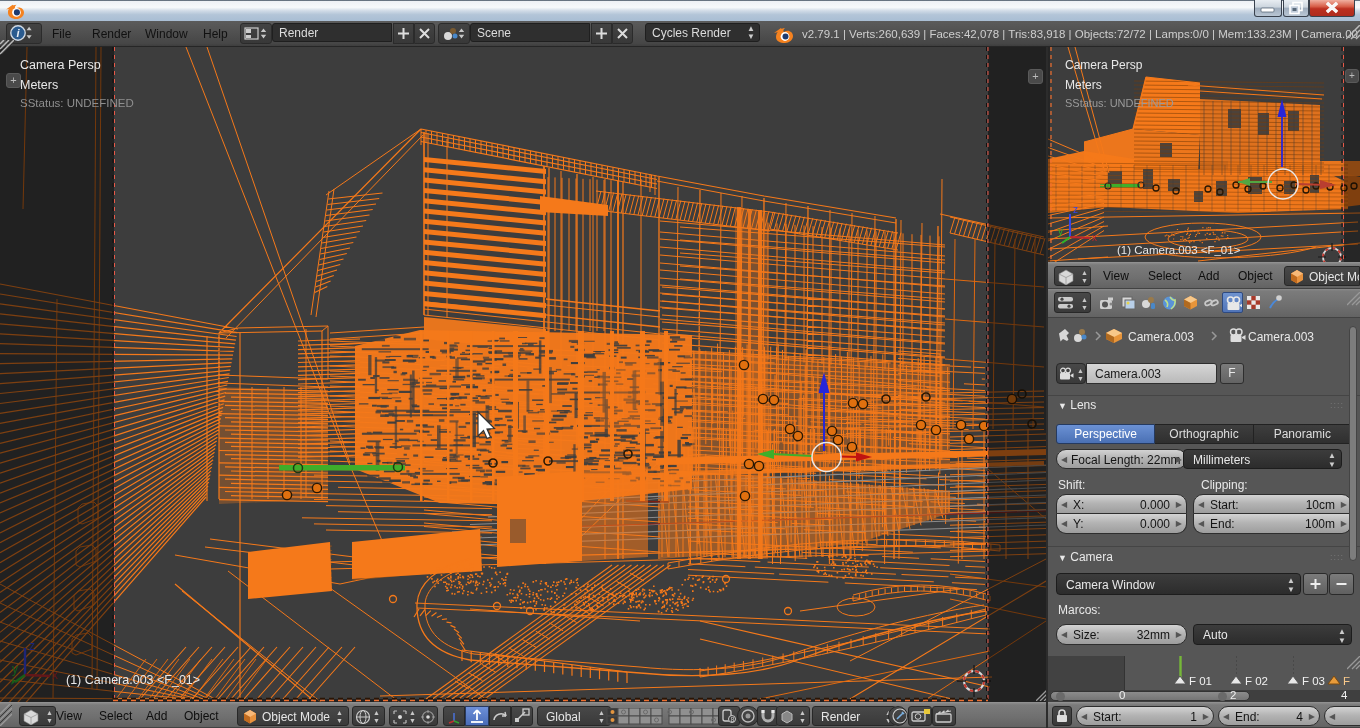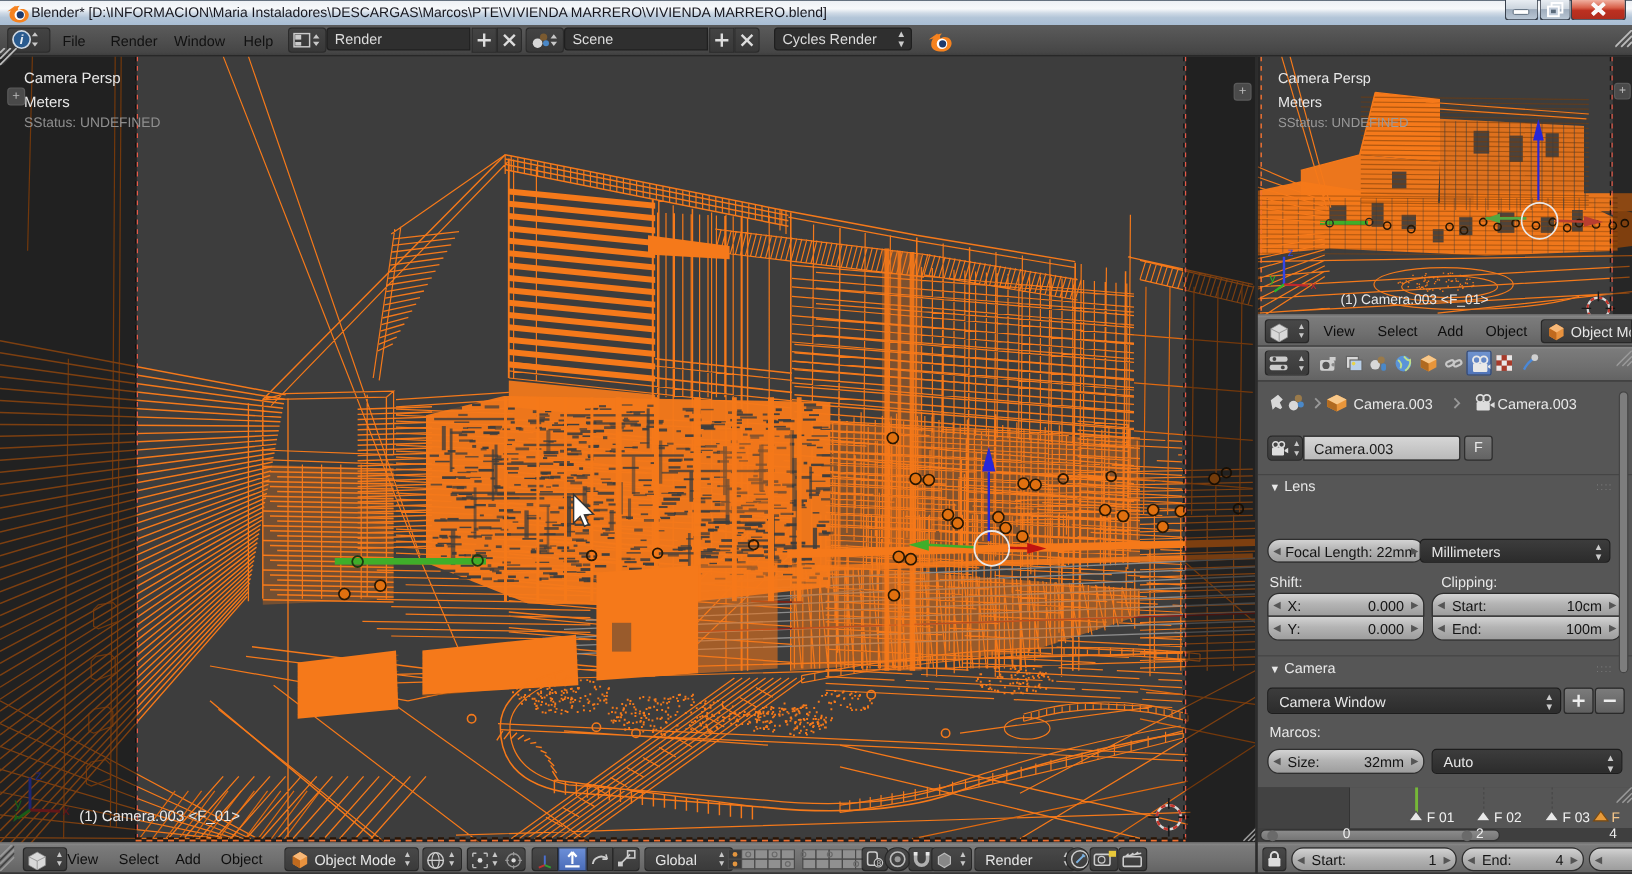--- a/index.html
+++ b/index.html
@@ -47,21 +47,20 @@
 <body>
 <div id="page">
 
 <div id="title" class="abs">
  <svg class="abs" style="left:6px;top:2px" width="19" height="17" viewBox="0 0 20 18">
   <path d="M2 11 C2 6 7 3 11 3 C9 5 9 6 10 7 C14 4 19 7 19 11 C19 15 15 18 11 18 C6 18 2 15 2 11Z" fill="#f5821f"></path>
   <circle cx="11" cy="11" r="4.6" fill="#fff"></circle>
         <circle cx="11.5" cy="11" r="3.2" fill="#1d3a6e"></circle>
   <path d="M0 8 L7 3 L9 6 Z" fill="#f5821f"></path>
  </svg>
- <div class="txt">Blender* [D:\INFORMACION\Maria Instaladores\DESCARGAS\Marcos\PTE\VIVIENDA MARRERO\VIVIENDA MARRERO.blend]</div>
  <div class="winbtn" style="left:1254px;width:28px"><svg width="26" height="15">
           <rect x="6" y="8" width="13" height="4" rx="1" fill="#fff" stroke="#5a6a7a" stroke-width="0.8"></rect>
         </svg></div>
  <div class="winbtn" style="left:1283px;width:26px"><svg width="24" height="15">
           <rect x="9" y="2.5" width="9" height="8" fill="none" stroke="#fff" stroke-width="1.6"></rect>
           <rect x="6" y="5.5" width="9" height="8" fill="#c2cddb" stroke="#fff" stroke-width="1.6"></rect>
           <rect x="8.5" y="8" width="4" height="3" fill="#5a6a7a"></rect>
         </svg></div>
  <div class="winbtn" id="b-close"><svg width="44" height="15">
           <path d="M17 3 L27 12 M27 3 L17 12" stroke="#fff" stroke-width="3.4"></path>
@@ -111,20 +110,21 @@
           <path d="M5 5l9 9M14 5l-9 9" stroke="#ddd" stroke-width="2"></path>
         </svg></div>
  <div class="hdrfield" style="left:645px;top:2px;width:115px;border-radius:3px">Cycles Render
    <span style="position:absolute;right:4px;top:1px;color:#ccc;font-size:8px;line-height:8px">▲<br>▼</span></div>
  <svg class="abs" style="left:773px;top:3px" width="22" height="20">
   <path d="M3 13 C3 8 8 4 12 4 C10 6 10 7 11 8 C15 5 20 8 20 12 C20 16 16 19 12 19 C7 19 3 17 3 13Z" fill="#f5821f"></path>
   <circle cx="12" cy="12.5" r="4.4" fill="#fff"></circle>
         <circle cx="12.5" cy="12.5" r="3" fill="#1d3a6e"></circle>
   <path d="M1 9 L8 4 L10 7 Z" fill="#f5821f"></path>
  </svg>
+ <div class="stats" style="left:802px">v2.79.1 | Verts:260,639 | Faces:42,078 | Tris:83,918 | Objects:72/72 | Lamps:0/0 | Mem:133.23M | Camera.00</div>
 </div>
 
 <div id="vp" class="abs">
  <svg width="1046" height="655" viewBox="0 48 1046 655">
  <path fill="none" stroke="#f5791a" stroke-width="1" d="M186 48L348 462M207 48L350 464M348 462L392 565M0 585L215 700M0 604L209 700M0 623L203 700M0 642L197 700M0 661L191 700M0 680L185 700M0 699L179 700M219 334L238 329L328 327L322 332M219 334L322 332M328 327L328 380M306 330L306 498M219 376L328 380M219 384L328 388M252 388L252 500M268 388L268 500M284 388L284 500M301 388L301 500M302 470L492 473M314 476.1L492 479.1M326 482.2L492 485.2M338 488.3L492 491.3M302 494.4L492 497.4M314 500.5L492 503.5M326 506.6L492 509.6M338 512.7L492 515.7M302 518.8L492 521.8M314 524.9L492 527.9M326 531L492 534M330 340L424 334M330 346L424 341M226 339L423 136M326 196L421 130M329 192L311 316M334 190L316 318M426 131L426 143.5M431.5 132.1L431.5 144.6M437 133.2L437 145.7M442.5 134.3L442.5 146.8M448 135.4L448 147.9M453.5 136.5L453.5 149M459 137.6L459 150.1M464.5 138.7L464.5 151.2M470 139.8L470 152.3M475.5 140.9L475.5 153.4M481 142L481 154.5M486.5 143.1L486.5 155.6M492 144.2L492 156.7M497.5 145.2L497.5 157.7M503 146.3L503 158.8M508.5 147.4L508.5 159.9M514 148.5L514 161M519.5 149.6L519.5 162.1M525 150.7L525 163.2M530.5 151.8L530.5 164.3M536 152.9L536 165.4M541.5 154L541.5 166.5M547 155.1L547 167.6M552.5 156.2L552.5 168.7M558 157.3L558 169.8M563.5 158.4L563.5 170.9M569 159.5L569 172M574.5 160.6L574.5 173.1M580 161.7L580 174.2M585.5 162.8L585.5 175.3M591 163.9L591 176.4M596.5 165L596.5 177.5M602 166.1L602 178.6M607.5 167.2L607.5 179.7M613 168.3L613 180.8M618.5 169.4L618.5 181.9M624 170.5L624 183M629.5 171.6L629.5 184.1M635 172.7L635 185.2M640.5 173.7L640.5 186.2M646 174.8L646 187.3M651.5 175.9L651.5 188.4M421 130L421 146M655 176L655 196M650 175L650 193M428 134L428 316M447 140L447 318M561 172L561 560M593 178L593 480M605 180L605 560M641 180L641 470M424 310L660 335M424 316L660 341M546 425L660 433M546 440L660 448M546 455L660 463M546 470L660 478M546 485L660 493M546 500L660 508M546 515L660 523M546 530L660 538M546 545L660 553M546 306L660 318M546 556L660 438M560 558L660 462M546 520L640 430M596 211L601 192M600.2 211.5L605.2 192.5M604.4 212L609.4 193M608.6 212.5L613.6 193.5M612.8 213L617.8 194M617 213.5L622 194.5M621.2 214L626.2 195M625.4 214.5L630.4 195.5M629.6 215.1L634.6 196.1M633.8 215.6L638.8 196.6M638 216.1L643 197.1M642.2 216.6L647.2 197.6M646.4 217.1L651.4 198.1M650.6 217.6L655.6 198.6M654.8 218.1L659.8 199.1M659 218.6L664 199.6M663.2 219.1L668.2 200.1M667.4 219.6L672.4 200.6M671.6 220.1L676.6 201.1M675.8 220.6L680.8 201.6M680 221.1L685 202.1M684.2 221.6L689.2 202.6M688.4 222.2L693.4 203.2M692.6 222.7L697.6 203.7M696.8 223.2L701.8 204.2M701 223.7L706 204.7M705.2 224.2L710.2 205.2M709.4 224.7L714.4 205.7M713.6 225.2L718.6 206.2M717.8 225.7L722.8 206.7M722 226.2L727 207.2M726.2 226.7L731.2 207.7M730.4 227.2L735.4 208.2M734.6 227.7L739.6 208.7M738.8 228.2L743.8 209.2M743 228.7L748 209.7M747.2 229.2L752.2 210.2M751.4 229.8L756.4 210.8M755.6 230.3L760.6 211.3M759.8 230.8L764.8 211.8M764 231.3L769 212.3M768.2 231.8L773.2 212.8M596 192L770 213M596 211L770 232M770 230L775 213M774.2 230.7L779.2 213.7M778.4 231.4L783.4 214.4M782.6 232.1L787.6 215.1M786.8 232.8L791.8 215.8M791 233.4L796 216.4M795.2 234.1L800.2 217.1M799.4 234.8L804.4 217.8M803.6 235.5L808.6 218.5M807.8 236.2L812.8 219.2M812 236.9L817 219.9M816.2 237.6L821.2 220.6M820.4 238.3L825.4 221.3M824.6 239L829.6 222M828.8 239.6L833.8 222.6M833 240.3L838 223.3M837.2 241L842.2 224M841.4 241.7L846.4 224.7M845.6 242.4L850.6 225.4M849.8 243.1L854.8 226.1M854 243.8L859 226.8M858.2 244.5L863.2 227.5M862.4 245.2L867.4 228.2M866.6 245.8L871.6 228.8M870.8 246.5L875.8 229.5M875 247.2L880 230.2M879.2 247.9L884.2 230.9M883.4 248.6L888.4 231.6M887.6 249.3L892.6 232.3M891.8 250L896.8 233M896 250.7L901 233.7M770 213L898 234M770 230L898 251M950 234L955 218M954.5 235.1L959.5 219.1M959 236.1L964 220.1M963.5 237.2L968.5 221.2M968 238.2L973 222.2M972.5 239.3L977.5 223.3M977 240.3L982 224.3M981.5 241.4L986.5 225.4M986 242.4L991 226.4M990.5 243.5L995.5 227.5M995 244.5L1000 228.5M999.5 245.6L1004.5 229.6M1004 246.6L1009 230.6M1008.5 247.7L1013.5 231.7M1013 248.7L1018 232.7M1017.5 249.8L1022.5 233.8M1022 250.9L1027 234.9M1026.5 251.9L1031.5 235.9M1031 253L1036 237M1035.5 254L1040.5 238M1040 255.1L1045 239.1M950 218L1044 240M950 234L1044 256M940 215L1044 238M657 182L764 202M764 202L896 224M678 188L676 480M721 194L719 560M742 197L740 470M786 204L784 470M830 211L828 470M852 214L850 560M875 217L873 470M901 221L899 560M922 224L920 445M942 180L940 470M660 222L945 246M660 233L945 257M660 240L945 264M660 248L945 272M660 256L945 280M660 264L945 288M660 271L945 295M660 279L945 303M660 286L945 310M660 294L945 318M660 302L945 326M660 308L945 332M660 320L945 344M660 334L945 358M660 350L945 374M660 365L945 389M660 380L945 404M660 395L945 419M898 352L940 355M898 359.4L940 362.4M898 366.8L940 369.8M898 374.2L940 377.2M898 381.6L940 384.6M898 389L940 392M898 396.4L940 399.4M898 403.8L940 406.8M898 411.2L940 414.2M898 418.6L940 421.6M898 426L940 429M898 433.4L940 436.4M898 440.8L940 443.8M898 448.2L940 451.2M424 358.5L546 369.5M424 371.5L546 382.5M424 384.5L546 395.5M424 397.5L546 408.5M424 410.5L546 421.5M424 423.5L546 434.5M424 436.5L546 447.5M424 449.5L546 460.5M424 462.5L546 473.5M424 475.5L546 486.5M424 488.5L546 499.5M424 501.5L546 512.5M424 514.5L546 525.5M424 527.5L546 538.5M424 540.5L546 551.5M424 553.5L546 564.5M330 342L427.5 345.9M519.3 349.6L639.6 354.4M654 355L660 355.2M330 347L372.4 348.7M392.9 349.5L482 353.1M500.9 353.8L613.7 358.3M638.5 359.3L660 360.2M330 352L456.1 357M659.8 365.2L660 365.2M330 357L444.6 361.6M567.1 366.5L627.6 368.9M632.8 369.1L660 370.2M330 362L427.2 365.9M440.2 366.4L499.1 368.8M527.4 369.9L625.7 373.8M633.3 374.1L660 375.2M330 367L459.1 372.2M602.7 377.9L660 380.2M330 372L394.1 374.6M422.6 375.7L541.4 380.5M653.1 384.9L660 385.2M330 377L393.6 379.5M420.9 380.6L496.8 383.7M526.8 384.9L612.6 388.3M616.9 388.5L660 390.2M330 382L408 385.1M421.3 385.7L550.9 390.8M580.2 392L660 395.2M330 387L431.4 391.1M441.6 391.5L539.2 395.4M330 392L393.7 394.5M534.7 400.2L632.2 404.1M639.4 404.4L660 405.2M330 397L417.7 400.5M498 403.7L612.8 408.3M330 402L413.7 405.3M437.3 406.3L546.2 410.6M562 411.3L651.5 414.9M330 407L408.1 410.1M425.6 410.8L531.3 415.1M542.8 415.5L660 420.2M330 412L416.6 415.5M425.6 415.8L496.1 418.6M505.3 419L565.1 421.4M330 417L376.4 418.9M397.4 419.7L456.7 422.1M485 423.2L576.4 426.9M600.6 427.8L660 430.2M330 422L408.8 425.2M424.4 425.8L530 430M559.6 431.2L608.5 433.1M620.6 433.6L660 435.2M330 427L410.4 430.2M498.3 433.7L615.9 438.4M460.9 437.2L544.6 440.6M558.4 441.1L603.7 442.9M330 442L422.6 445.7M507.9 449.1L564.7 451.4M585.9 452.2L647.1 454.7M330 447L392.2 449.5M411.9 450.3L489.6 453.4M506.7 454.1L630.9 459M653.2 459.9L660 460.2M330 452L397 454.7M420.3 455.6L466.8 457.5M496.8 458.7L626.4 463.9M330 457L449.1 461.8M590.9 467.4L660 470.2M330 462L443.5 466.5M464.5 467.4L589 472.4M595.1 472.6L644.7 474.6M330 467L427.1 470.9M570.2 476.6L648.4 479.7M651.5 479.9L660 480.2M694 353.8L694 466.4M699.9 350.2L699.9 472M705.8 351.8L705.8 445.2M711.7 348.7L711.7 451.3M717.6 344.6L717.6 441.8M723.5 353.4L723.5 459M729.4 351.1L729.4 447.7M735.3 347.7L735.3 453.2M741.2 352.5L741.2 454.7M747.1 345.5L747.1 462.9M753 352.1L753 461.8M758.9 353.4L758.9 465.7M764.8 353.4L764.8 463.8M770.7 347.6L770.7 471.6M776.6 348.3L776.6 466.8M782.5 351L782.5 442.9M788.4 357L788.4 454.9M794.3 352.9L794.3 462.5M800.2 354.2L800.2 458.1M806.1 350.5L806.1 453.3M812 358.8L812 458.6M817.9 361.1L817.9 444.9M823.8 358L823.8 471.1M829.7 359.8L829.7 464.8M835.6 355.1L835.6 472.3M841.5 357.6L841.5 458.9M847.4 352.8L847.4 440.2M853.3 358.8L853.3 458.3M859.2 363.4L859.2 450.4M865.1 361.4L865.1 470.7M871 356.9L871 454M876.9 360.8L876.9 457.4M882.8 355.4L882.8 447.5M888.7 363.8L888.7 446.6M894.6 356.3L894.6 467.2M900.5 364.7L900.5 468.9M906.4 366.1L906.4 473.8M912.3 360.8L912.3 458.7M918.2 359.1L918.2 442.3M924.1 357.1L924.1 464.7M930 362.1L930 451.2M935.9 358.2L935.9 462.3M941.8 358.2L941.8 461.1M947.7 368.1L947.7 450.8M692 352L950 366M692 360.6L950 374.6M692 369.2L950 383.2M692 377.8L950 391.8M692 386.4L950 400.4M692 395L950 409M692 403.6L950 417.6M692 412.2L950 426.2M692 420.8L950 434.8M692 429.4L950 443.4M692 438L950 452M692 446.6L950 460.6M692 455.2L950 469.2M692 463.8L950 477.8M680 228L945 248M680 241L945 261M680 254L945 274M680 267L945 287M680 280L945 300M768 223.6L768 360.6M777 224.4L777 361.4M786 225.1L786 362.1M795 225.8L795 362.8M804 226.5L804 363.5M813 227.2L813 364.2M822 228L822 365M831 228.7L831 365.7M840 229.4L840 366.4M849 230.1L849 367.1M858 230.8L858 367.8M867 231.6L867 368.6M876 232.3L876 369.3M885 233L885 370M894 233.7L894 370.7M903 234.4L903 371.4M912 235.2L912 372.2M921 235.9L921 372.9M930 236.6L930 373.6M939 237.3L939 374.3M548 178.1L548 332M555 178.4L555 332M562 178.8L562 332M569 179.2L569 332M576 179.5L576 332M583 179.8L583 332M590 180.2L590 332M597 180.6L597 332M604 180.9L604 332M611 181.2L611 332M618 181.6L618 332M688 353.9L776.6 358.3M784.7 358.7L890.6 364M899.9 364.5L971.1 368.1M973.1 368.2L985 368.8M688 359.6L774.7 363.9M915.9 371L985 374.4M688 365.3L740.9 367.9M759.7 368.9L901.3 376M981.8 380L985 380.1M688 371L722.1 372.7M964 384.8L985 385.9M688 376.7L818.4 383.2M826.2 383.6L916.6 388.1M926.5 388.6L985 391.6M688 382.4L822.9 389.1M828.2 389.4L925 394.3M930.6 394.5L985 397.2M688 388.1L813.7 394.4M822.8 394.8L881.3 397.8M884.5 397.9L962.6 401.8M968.7 402.1L985 402.9M688 393.8L777.1 398.3M798.7 399.3L870.8 402.9M883.3 403.6L985 408.6M688 399.5L788.8 404.5M803.8 405.3L881.3 409.2M900 410.1L985 414.4M688 405.2L785.1 410.1M804.5 411L897.8 415.7M911.9 416.4L985 420.1M688 410.9L728 412.9M734.3 413.2L788.5 415.9M804.9 416.7L850.3 419M868.5 419.9L985 425.8M688 416.6L745.4 419.5M764.1 420.4L797 422M810.4 422.7L861.4 425.3M864.2 425.4L968.6 430.6M688 422.3L791.3 427.5M807.7 428.3L923.7 434.1M688 428L740.2 430.6M754.2 431.3L887.5 438M893.1 438.3L985 442.9M688 433.7L762.5 437.4M776.4 438.1L836.2 441.1M908.8 444.7L985 448.6M688 439.4L779.9 444M782.6 444.1L914.5 450.7M918.9 450.9L985 454.2M843.1 452.9L957.5 458.6M966.9 459L985 459.9M688 450.8L822.3 457.5M831.9 458L938.5 463.3M955.7 464.2L985 465.6M688 456.5L780 461.1M876.2 465.9L930.8 468.6M948.6 469.5L985 471.4M688 462.2L803.1 468M811.4 468.4L888.5 472.2M977 476.6L985 477.1M688 467.9L816.1 474.3M833.8 475.2L926.5 479.8M939.6 480.5L985 482.8M688 473.6L809.7 479.7M828.8 480.6L944.5 486.4M955.5 487L985 488.4M688 479.3L770.1 483.4M783.1 484.1L903.7 490.1M908.9 490.3L985 494.1M747.6 488L785.9 489.9M789.5 490.1L824.4 491.8M846.1 492.9L955.9 498.4M688 490.7L801.2 496.4M807.3 496.7L922.7 502.4M930.4 502.8L964.8 504.5M977.1 505.2L985 505.6M688 496.4L749.1 499.5M754.3 499.7L913.8 507.7M922.9 508.1L985 511.2M688 502.1L813.8 508.4M817.6 508.6L884.6 511.9M688 507.8L796.8 513.2M817.4 514.3L922.2 519.5M932.3 520L976.1 522.2M984 522.6L985 522.6M688 513.5L831.9 520.7M978.9 528L985 528.4M688 519.2L777.7 523.7M791.4 524.4L824.9 526M956.2 532.6L985 534M688 524.9L785.1 529.8M803.8 530.7L866.1 533.8M881.5 534.6L985 539.8M688 530.6L780 535.2M880.5 540.2L985 545.5M819.7 542.9L876.1 545.7M890.5 546.4L940.8 548.9M961.2 550L985 551.1M688 542L817.4 548.5M820.2 548.6L912.9 553.2M802.1 553.4L868.6 556.7M882.1 557.4L919.1 559.3M930.7 559.8L985 562.5M688 553.4L807.2 559.4M828.8 560.4L949.5 566.5M965.3 567.3L985 568.2M688 559.1L760.3 562.7M767.5 563.1L868.8 568.1M880.2 568.7L985 574M688 564.8L745.4 567.7M754.8 568.1L895.9 575.2M901.5 575.5L948.5 577.8M955.1 578.2L985 579.6M688 570.5L774.2 574.8M779.1 575.1L933.8 582.8M951.9 583.7L985 585.4M688 576.2L828.4 583.2M844.8 584L976.9 590.6M856.6 398.8L856.6 510.1M705.8 454.9L705.8 539.4M875.1 405.7L875.1 472.6M795.2 420.6L795.2 562.1M764.5 347.7L764.5 387.8M945.6 475L945.6 524.9M859 432.6L859 479.5M919.8 392.9L919.8 502.1M832.8 444.4L832.8 565M801.2 383.7L801.2 487.6M731 367.6L731 493.6M788.2 430.2L788.2 526.7M940.1 354.6L940.1 399.9M755.8 387.8L755.8 449.2M767.4 432L767.4 490.9M820.1 461.5L820.1 531.9M862.3 475.3L862.3 552.1M742.6 348.1L742.6 464.1M884.6 472L884.6 565M711.8 367.5L711.8 405.4M706.9 463.6L706.9 557.2M695.8 398.6L695.8 519.2M712.7 380.4L712.7 424.8M882.5 464.5L882.5 528.2M761.5 383.4L761.5 486.7M727 458.2L727 486.8M885.1 461.1L885.1 526.8M829.4 476.6L829.4 565M768.9 405.1L768.9 551.2M895.2 368.9L895.2 468.6M875.4 430.8L875.4 526.3M843.5 431.3L843.5 495M791.1 417.9L791.1 543.4M819.2 394.4L819.2 451.9M778.2 345L778.2 471.9M939.8 391.4L939.8 475.1M690.5 469.5L690.5 565M829.7 346.2L829.7 425M775 376.2L775 402.1M799 400.6L799 495.7M805.2 367L805.2 484.2M803.7 396.1L803.7 454M813.4 377.3L813.4 497.9M958.3 454L958.3 564.6M772.5 445.3L772.5 565M810.6 460.2L810.6 508M774 431L774 533.2M768.8 429.1L768.8 477.5M693.8 351.7L693.8 443.6M743.2 358.8L743.2 417.5M900.4 443.2L900.4 497.3M732.8 411.6L732.8 479.4M780.5 452.9L780.5 565M825.7 451.8L825.7 518.1M938.5 473.5L938.5 505.5M846 396L1044 392M846 401.5L1044 397.5M846 407L1044 403M846 412.5L1044 408.5M846 418L1044 414M846 423.5L1044 419.5M846 429L1044 425M846 434.5L1044 430.5M684 430L684 472M688.2 430L688.2 472M692.4 430L692.4 472M696.6 430L696.6 472M722 430L722 472M726.2 430L726.2 472M730.4 430L730.4 472M734.6 430L734.6 472M762 430L762 472M766.2 430L766.2 472M770.4 430L770.4 472M774.6 430L774.6 472M802 430L802 472M806.2 430L806.2 472M810.4 430L810.4 472M814.6 430L814.6 472M852 430L852 472M856.2 430L856.2 472M860.4 430L860.4 472M864.6 430L864.6 472M882 430L882 472M886.2 430L886.2 472M890.4 430L890.4 472M894.6 430L894.6 472M917 430L917 472M921.2 430L921.2 472M925.4 430L925.4 472M929.6 430L929.6 472M662 470.1L662 558M669 470.7L669 558M676 471.2L676 558M683 471.7L683 558M690 472.2L690 558M697 472.8L697 558M704 473.3L704 558M711 473.8L711 558M718 474.4L718 558M725 474.9L725 558M732 475.4L732 558M739 475.9L739 558M746 476.4L746 558M753 477L753 558M760 477.5L760 558M767 478L767 558M774 478.6L774 558M781 479.1L781 558M788 479.6L788 558M795 480.1L795 558M802 480.6L802 558M809 481.2L809 558M816 481.7L816 558M823 482.2L823 558M830 482.8L830 558M837 483.3L837 558M844 483.8L844 558M851 484.3L851 558M858 484.9L858 544M865 485.4L865 541.8M872 485.9L872 539.6M879 486.4L879 537.3M886 486.9L886 535.1M893 487.5L893 532.8M900 488L900 530.6M907 488.5L907 528.4M914 489.1L914 526.1M921 489.6L921 523.9M928 490.1L928 521.6M935 490.6L935 519.4M942 491.1L942 517.2M949 491.7L949 514.9M660 470L668 558M671 470.8L679 558M682 471.6L690 558M693 472.4L701 558M704 473.2L712 558M715 474L723 558M726 474.8L734 558M737 475.6L745 558M748 476.4L756 558M759 477.2L767 558M770 478L778 558M781 478.8L789 558M792 479.6L800 558M803 480.4L811 558M814 481.2L822 558M825 482L833 558M836 482.8L844 558M847 483.6L855 558M858 484.4L866 544M869 485.2L877 540.5M880 486L888 537M891 486.8L899 533.5M902 487.6L910 530M913 488.4L921 526.4M924 489.2L932 522.9M935 490L943 519.4M950 438L1046 435M950 444.3L1046 441.3M950 450.6L1046 447.6M950 456.9L1046 453.9M950 463.2L1046 460.2M950 469.5L1046 466.5M950 475.8L1046 472.8M950 482.1L1046 479.1M950 488.4L1046 485.4M950 494.7L1046 491.7M950 501L1046 498M950 507.3L1046 504.3M950 513.6L1046 510.6M950 519.9L1046 516.9M950 526.2L1046 523.2M950 532.5L1046 529.5M950 538.8L1046 535.8M950 545.1L1046 542.1M950 551.4L1046 548.4M950 557.7L1046 554.7M962 430L962 560M984 430L984 560M1006 430L1006 560M1028 430L1028 560M330 570L990 552M455 682L469 690M468.5 673.7L482.5 681.7M481.9 665.4L495.9 673.4M495.4 657.1L509.4 665.1M508.8 648.8L522.8 656.8M522.3 640.5L536.3 648.5M535.8 632.2L549.8 640.2M549.2 623.8L563.2 631.8M562.7 615.5L576.7 623.5M576.2 607.2L590.2 615.2M589.6 598.9L603.6 606.9M603.1 590.6L617.1 598.6M616.5 582.3L630.5 590.3M630 574L644 582M205 548L420 574M175 556L340 585M182 592L352 728M228 572L432 728M292 562L525 728M420 568L340 585M415 604L990 630M417 609L990 635M380 697L992 678M470 610L640 622M800 612L960 590M668 570L668 564M679 567.9L679 561.9M689.9 565.9L689.9 559.9M700.8 564.1L700.8 558.1M711.7 562.3L711.7 556.3M722.4 560.6L722.4 554.6M733.1 559L733.1 553M743.8 557.5L743.8 551.5M754.4 556.1L754.4 550.1M764.9 554.8L764.9 548.8M775.4 553.6L775.4 547.6M785.8 552.4L785.8 546.4M796.1 551.4L796.1 545.4M806.4 550.5L806.4 544.5M816.7 549.7L816.7 543.7M826.8 548.9L826.8 542.9M837 548.3L837 542.3M847 547.7L847 541.7M857 547.3L857 541.3M867 546.9L867 540.9M876.9 546.7L876.9 540.7M886.7 546.5L886.7 540.5M896.4 546.4L896.4 540.4M906.2 546.5L906.2 540.5M915.8 546.6L915.8 540.6M925.4 546.8L925.4 540.8M934.9 547.1L934.9 541.1M944.4 547.5L944.4 541.5M953.8 548L953.8 542M963.2 548.6L963.2 542.6M972.5 549.3L972.5 543.3M981.7 550.1L981.7 544.1M990.9 551L990.9 545M1000 552L1000 546M853 602L853 597M859.4 600.2L859.4 595.2M865.8 598.6L865.8 593.6M872.2 597.1L872.2 592.1M878.6 595.8L878.6 590.8M885.1 594.7L885.1 589.7M891.5 593.8L891.5 588.8M898 593.1L898 588.1M904.5 592.6L904.5 587.6M911 592.2L911 587.2M917.5 592L917.5 587M924 592L924 587M930.6 592.2L930.6 587.2M937.1 592.6L937.1 587.6M943.7 593.1L943.7 588.1M950.2 593.8L950.2 588.8M956.8 594.7L956.8 589.7M963.4 595.8L963.4 590.8M970.1 597.1L970.1 592.1M976.7 598.6L976.7 593.6M983.3 600.2L983.3 595.2M990 602L990 597M700 678L700 669M708.1 676.8L708.1 667.8M716.6 675.5L716.6 666.5M725.2 674.2L725.2 665.2M734.2 672.6L734.2 663.6M743.4 671L743.4 662M753 669.3L753 660.3M762.7 667.5L762.7 658.5M772.8 665.6L772.8 656.6M783.1 663.5L783.1 654.5M793.8 661.4L793.8 652.4M804.6 659.1L804.6 650.1M815.8 656.7L815.8 647.7M827.3 654.2L827.3 645.2M839 651.7L839 642.7M851 649L851 640M863.2 646.2L863.2 637.2M875.8 643.2L875.8 634.2M888.6 640.2L888.6 631.2M901.7 637.1L901.7 628.1M915 633.8L915 624.8M928.7 630.5L928.7 621.5M942.6 627L942.6 618M956.8 623.5L956.8 614.5M971.3 619.8L971.3 610.8M986 616L986 607M850 662L1046 560"></path>
 <path fill="none" stroke="#e06a10" stroke-width="1" d="M27 48L23 210M96 48L92 690M101 48L97 690M57 300L53 700M78 523L78 509L82 505L94 503L98 507L98 519L82 525ZM76 566L76 552L80 548L92 546L96 550L96 562L80 568ZM74 610L74 596L78 592L90 590L94 594L94 606L78 612ZM72 654L72 640L76 636L88 634L92 638L92 650L76 656ZM955 240L953 430M975 240L973 430M995 240L993 430M1015 240L1013 430M1035 240L1033 430M945 280L1044 288M945 320L1044 328M945 360L1044 368M945 400L1044 408M950 575L1046 588M950 600L1046 620M116 700L146 660M127 700L157 660M138 700L168 660M149 700L179 660M160 700L190 660M171 700L201 660M182 700L212 660M193 700L223 660M204 700L234 660M215 700L245 660M226 700L256 660M237 700L267 660M884 728L1046 622M988 470L1046 520M760 700L990 652"></path>
 <path fill="none" stroke="#f5791a" stroke-width="1.2" d="M0 285L238 330M0 295L237.3 333.7M0 304.9L236.6 337.5M0 314.9L235.9 341.2M0 324.8L235.2 344.9M0 334.8L234.4 348.7M0 344.7L233.7 352.4M0 354.7L233 356.1M0 364.6L232.3 359.9M0 374.6L231.6 363.6M0 384.6L230.9 367.3M0 394.5L230.2 371.1M0 404.5L229.5 374.8M0 414.4L228.8 378.5M0 424.4L228 382.3M0 434.3L227.3 386M0 444.3L226.6 389.7M0 454.2L225.9 393.5M0 464.2L225.2 397.2M0 474.2L224.5 400.9M0 484.1L223.8 404.7M0 494.1L223.1 408.4M0 504L222.4 412.1M0 514L221.6 415.9M0 523.9L220.9 419.6M0 533.9L220.2 423.3M0 543.8L219.5 427.1M0 553.8L218.8 430.8M0 563.8L218.1 434.5M0 573.7L217.4 438.3M0 583.7L216.7 442M0 593.6L216 445.7M0 603.6L215.2 449.5M0 613.5L214.5 453.2M0 623.5L213.8 456.9M0 633.4L213.1 460.7M0 643.4L212.4 464.4M0 653.4L211.7 468.1M0 663.3L211 471.9M0 673.3L210.3 475.6M0 683.2L209.6 479.3M0 693.2L208.8 483.1M0 703.1L208.1 486.8M0 713.1L207.4 490.5M0 723L206.7 494.3M0 733L206 498M219 334L219 500M330 334L424 328M219 334L421 130M421 130L657 177M421 133.5L657 180.5M421 138L657 185M421 142.5L657 189.5M549 168L549 562M623 183L623 560M657 177L764 197M764 197L896 219M700 191L698 545M808 207L806 560M424 355L546 366M424 368L546 379M424 381L546 392M424 394L546 405M424 407L546 418M424 420L546 431M424 433L546 444M424 446L546 457M424 459L546 470M424 472L546 483M424 485L546 496M424 498L546 509M424 511L546 522M424 524L546 535M424 537L546 548M424 550L546 561M662 288L945 310M662 295L945 317M662 302L945 324M662 309L945 331M662 316L945 338M662 323L945 345M662 330L945 352M662 337L945 359M662 344L945 366M298 342L360 340M298 346.3L360 344.3M298 350.6L360 348.6M298 354.9L360 352.9M298 359.2L360 357.2M298 363.5L360 361.5M298 367.8L360 365.8M298 372.1L360 370.1M298 376.4L360 374.4M298 380.7L360 378.7M298 385L360 383M298 389.3L360 387.3M298 393.6L360 391.6M298 397.9L360 395.9M298 402.2L360 400.2M298 406.5L360 404.5M298 410.8L360 408.8M298 415.1L360 413.1M298 419.4L360 417.4M298 423.7L360 421.7M298 428L360 426M298 432.3L360 430.3M298 436.6L360 434.6M298 440.9L360 438.9M298 445.2L360 443.2M298 449.5L360 447.5M298 453.8L360 451.8M298 458.1L360 456.1M330 563L990 545M210 540L418 566M175 585L345 728M419 610L414 618M425 610.4L420 616.9M430.8 611.6L425.8 616.7M436.5 613.6L431.5 617.2M441.9 616.3L436.9 618.5M446.9 619.8L441.9 620.5M451.5 623.9L446.5 623.2M455.5 628.6L450.5 626.4M459 633.8L454 630.1M461.8 639.4L456.8 634.3M463.9 645.3L458.9 638.8M465.3 651.5L460.3 643.5M462 662L462 651M471.2 663.2L471.2 652.2M480.3 664.4L480.3 653.4M489.5 665.7L489.5 654.7M498.7 666.9L498.7 655.9M507.8 668.1L507.8 657.1M517 669.3L517 658.3M526.2 670.6L526.2 659.6M535.3 671.8L535.3 660.8M544.5 673L544.5 662M553.7 674.2L553.7 663.2M562.8 675.4L562.8 664.4M572 676.7L572 665.7M581.2 677.9L581.2 666.9M590.3 679.1L590.3 668.1M599.5 680.3L599.5 669.3M608.7 681.6L608.7 670.6M617.8 682.8L617.8 671.8M627 684L627 673"></path>
 <path fill="none" stroke="#f5791a" stroke-width="1.1" d="M207 337L207 502M322 332L322 500M240 333L240 700M328.3 200L382.5 194M327.5 205.5L379.2 199.5M326.7 211L376 205M325.9 216.5L372.7 210.5M325.1 222L369.5 216M324.3 227.5L366.2 221.5M323.5 233L363 227M322.7 238.5L359.8 232.5M321.9 244L356.5 238M321.1 249.5L353.3 243.5M320.3 255L350 249M319.5 260.5L346.8 254.5M318.7 266L343.5 260M317.9 271.5L340.3 265.5M317.1 277L337 271M316.3 282.5L333.8 276.5M315.5 288L330.6 282M314.7 293.5L327.3 287.5M426 700L612 566M432.5 700L618.5 566M439 700L625 566M445.5 700L631.5 566M452 700L638 566M458.5 700L644.5 566M465 700L651 566M471.5 700L657.5 566M478 700L664 566M484.5 700L670.5 566M140 700L186 648M153 700L199 648M166 700L212 648M179 700L225 648M192 700L238 648M205 700L251 648M218 700L264 648M231 700L277 648M244 700L290 648M257 700L303 648M270 700L316 648M283 700L329 648M296 700L342 648M309 700L355 648M462 651L627 673M850 700L1046 582M700 622L990 688M700 640L952 700"></path>
 <path fill="none" stroke="#f5791a" stroke-width="1.25" d="M219 390L328 392M225 394.1L328 396.1M231 398.2L328 400.2M219 402.3L328 404.3M225 406.4L328 408.4M231 410.5L328 412.5M219 414.6L328 416.6M225 418.7L328 420.7M231 422.8L328 424.8M219 426.9L328 428.9M225 431L328 433M231 435.1L328 437.1M219 439.2L328 441.2M225 443.3L328 445.3M231 447.4L328 449.4M219 451.5L328 453.5M225 455.6L328 457.6M231 459.7L328 461.7M219 463.8L328 465.8M225 467.9L328 469.9M231 472L328 474M219 476.1L328 478.1M225 480.2L328 482.2M231 484.3L328 486.3M219 488.4L328 490.4M225 492.5L328 494.5M231 496.6L328 498.6M219 500.7L328 502.7"></path>
 <path fill="none" stroke="#f5791a" stroke-width="1.6" d="M424 133L424 316"></path>
@@ -1341,20 +1341,25 @@
             <path d="M12.5 9 l3-1.8v4.6l-3-1.8z" fill="#ddd"></path>
           </svg>
    <span style="position:absolute;left:20px;top:3px;color:#c8c8c8;font-size:7px;line-height:8px;text-align:center">▲<br>▼</span>
  </div>
  <div class="abs" style="left:38px;top:45px;width:131px;height:21px;background:linear-gradient(#d6d6d6,#b9b9b9);border:1px solid #2e2e2e;border-radius:0 3px 3px 0;color:#1a1a1a;font-size:12px;padding:3px 8px">Camera.003</div>
  <div class="abs" style="left:172px;top:45px;width:24px;height:21px;background:linear-gradient(#7b7b7b,#636363);border:1px solid #2e2e2e;border-radius:3px;color:#e8e8e8;font-size:12px;text-align:center;line-height:19px">F</div>
  <div class="sep" style="left:0px;top:77px;width:312px"></div>
 
  <div class="plabel" style="left:10px;top:80px"><span style="font-size:9px">▼</span> Lens</div>
  <div class="abs" style="left:282px;top:82px;width:18px;height:10px;color:#777;font-size:9px;letter-spacing:1px">::::</div>
+ <div class="abs" style="left:8px;top:106px;width:296px;height:20px;display:flex">
+  <div style="flex:1;background:linear-gradient(#6b91d4,#4a70b4);border:1px solid #253a60;border-radius:3px 0 0 3px;color:#fff;font-size:12px;text-align:center;line-height:19px">Perspective</div>
+  <div style="flex:1;background:linear-gradient(#3e3e3e,#2f2f2f);border:1px solid #222;border-left:none;color:#ddd;font-size:12px;text-align:center;line-height:19px">Orthographic</div>
+  <div style="flex:1;background:linear-gradient(#3e3e3e,#2f2f2f);border:1px solid #222;border-left:none;border-radius:0 3px 3px 0;color:#ddd;font-size:12px;text-align:center;line-height:19px">Panoramic</div>
+ </div>
  <div class="pbtn-l abs" style="left:8px;top:131px;width:131px;height:20px">
    <span class="tick" style="position:absolute;left:4px;top:5px">◀</span>
    <span style="position:absolute;left:14px;top:2.5px">Focal Length: 22mm</span>
    <span class="tick" style="position:absolute;right:4px;top:5px">▶</span>
  </div>
  <div class="pbtn-d pbtn-sq abs" style="left:135px;top:131px;width:159px;height:20px">
    <span style="position:absolute;left:9px;top:2.5px">Millimeters</span>
    <span style="position:absolute;right:5px;top:1px;color:#ccc;font-size:8px;line-height:9px">▲<br>▼</span>
  </div>
  <div class="plabel" style="left:10px;top:160px">Shift:</div>

